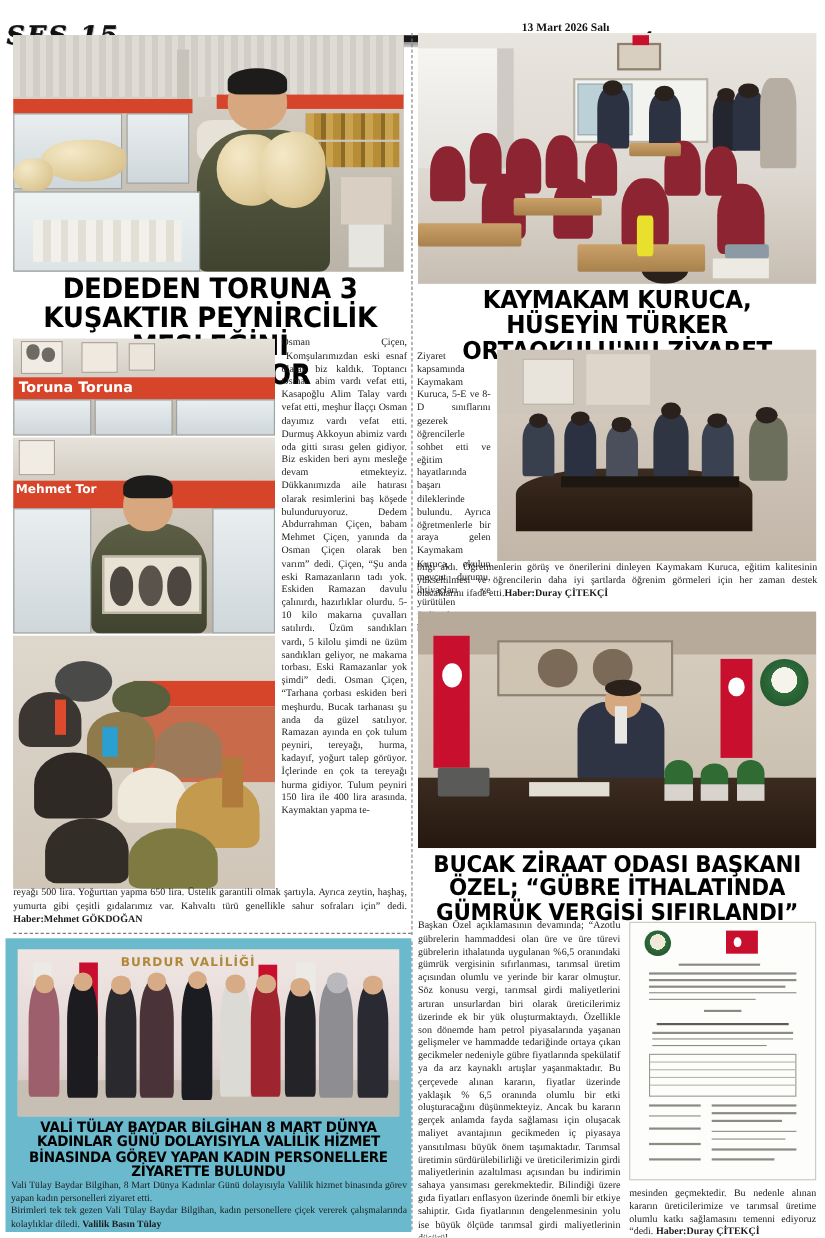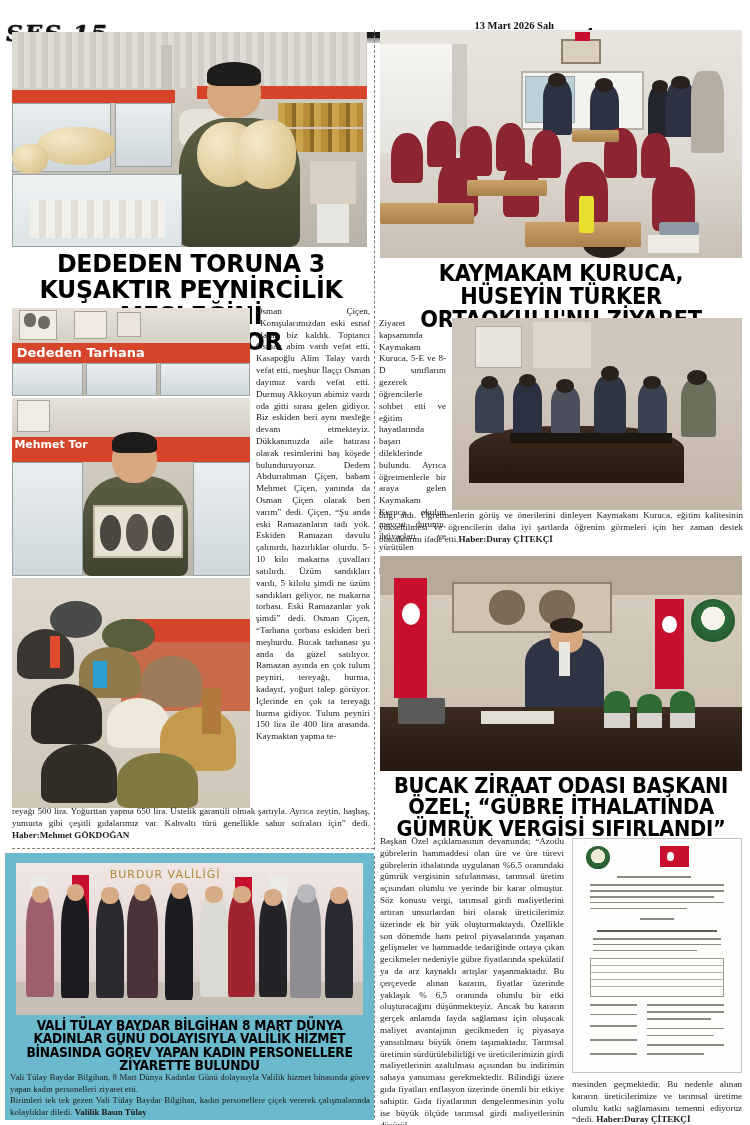--- a/index.html
+++ b/index.html
@@ -128,21 +128,21 @@
   
   .of-wall { position:absolute; inset:0; background:linear-gradient(180deg,#d8cfc2 0%,#c6bbab 100%); }
   .of-desk { position:absolute; background:linear-gradient(180deg,#3b2b20,#26180f); }
   .of-flag { position:absolute; background:#c8102e; }
   .of-crest{ position:absolute; background:radial-gradient(circle at 50% 45%,#f5f3ea 36%,#2e6b3a 37%,#1d4d28 100%); border-radius:50%; }
   .of-plant{ position:absolute; background:#2f6b33; border-radius:50% 50% 14% 14%; }
   .of-pot  { position:absolute; background:#d8d4cd; }
 
   
   .wm-wall { position:absolute; inset:0; background:linear-gradient(180deg,#efe6e4 0%,#e3d6d4 62%,#cfc2bd 100%); }
-  .wm-sign { position:absolute; font-family:"DejaVu Sans",sans-serif; font-weight:normal;
+  .wm-sign { position:absolute; font-family:"DejaVu Sans",sans-serif; font-weight:bold;
              color:#b08a3a; letter-spacing:1px; }
   .wm-person { position:absolute; border-radius:34% 34% 6% 6%; }
   .wm-head { position:absolute; background:#d7ab85; border-radius:48%; }
 
   
   .doc { background:#fdfdfb; border:1px solid #c9c6bf; position:absolute; overflow:hidden; }
   .doc-line { position:absolute; background:#8d8a84; height:1.5px; }
   .doc-tbl { position:absolute; border:1px solid #9b9890; }
   .doc-tbl-row { border-bottom:1px solid #b6b3ac; height:7px; }
   .doc-flag { position:absolute; background:#c8102e; }
@@ -194,21 +194,21 @@
   <div class="photo" id="a1-photo2">
     <div class="shop-bg"></div>
     <div class="ph-abs" style="left:0;top:0;width:100%;height:42%;background:linear-gradient(180deg,#e6e2da,#d4cec4);"></div>
     <div class="ph-abs" style="left:3%;top:2%;width:16%;height:34%;background:#f0ece3;border:1px solid #a9a298;"></div>
     <div class="ph-abs" style="left:5%;top:6%;width:5%;height:16%;background:#6e6a64;border-radius:45%;"></div>
     <div class="ph-abs" style="left:11%;top:9%;width:5%;height:15%;background:#6e6a64;border-radius:45%;"></div>
     <div class="ph-abs" style="left:26%;top:3%;width:14%;height:32%;background:#efe9df;border:1px solid #a9a298;"></div>
     <div class="ph-abs" style="left:44%;top:5%;width:10%;height:28%;background:#ece5db;border:1px solid #a9a298;"></div>
     <div class="redband" style="left:0;top:40%;width:100%;height:22%;"></div>
     <div class="ph-abs" style="left:2%;top:41%;width:74%;height:20%;color:#fff;font-family:'DejaVu Sans',sans-serif;
-                font-weight:bold;font-size:13px;line-height:17px;white-space:nowrap;overflow:hidden;">Dededen Tarhana</div>
+                font-weight:bold;font-size:13px;line-height:17px;white-space:nowrap;overflow:hidden;">Toruna Toruna</div>
     <div class="case" style="left:0;top:62%;width:30%;height:38%;"></div>
     <div class="case" style="left:31%;top:62%;width:30%;height:38%;"></div>
     <div class="case" style="left:62%;top:62%;width:38%;height:38%;"></div>
   </div>
 
   <div class="photo" id="a1-photo3">
     <div class="shop-bg"></div>
     <div class="ph-abs" style="left:0;top:0;width:100%;height:22%;background:linear-gradient(180deg,#e7e3da,#d3cdc3);"></div>
     <div class="ph-abs" style="left:2%;top:1%;width:14%;height:18%;background:#f0ece3;border:1px solid #a9a298;"></div>
     <div class="redband" style="left:0;top:22%;width:100%;height:14%;"></div>

